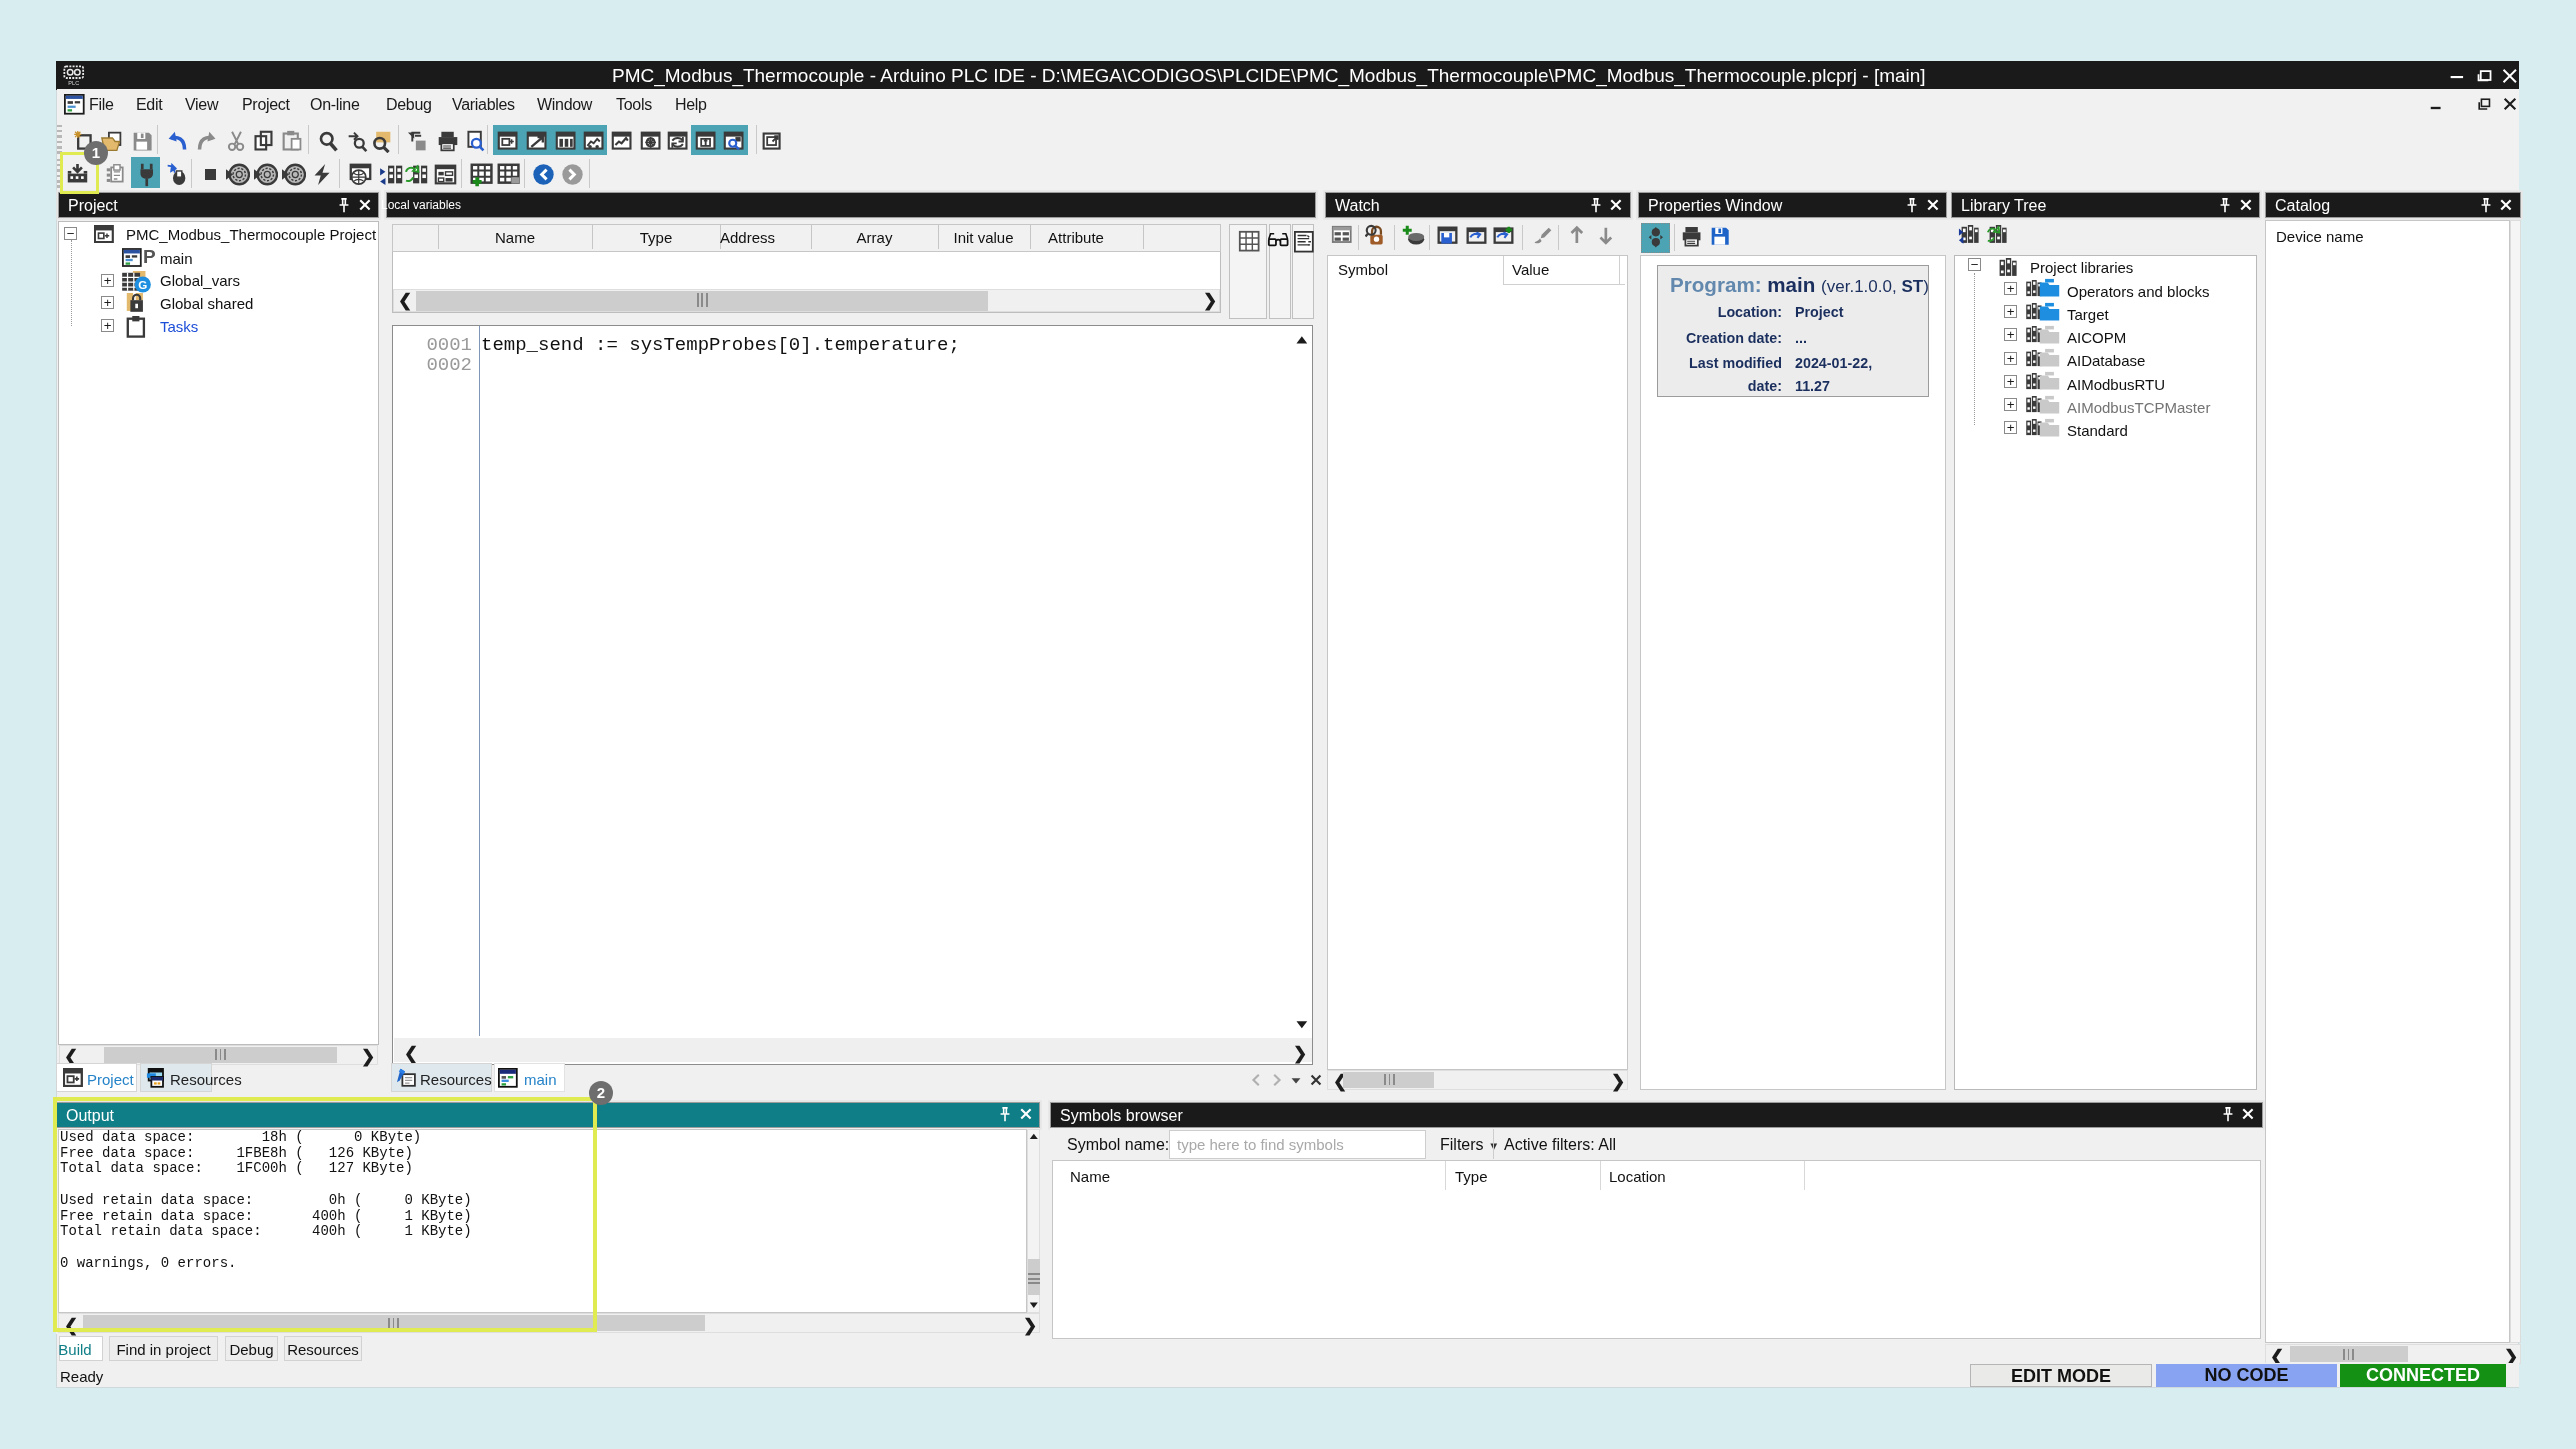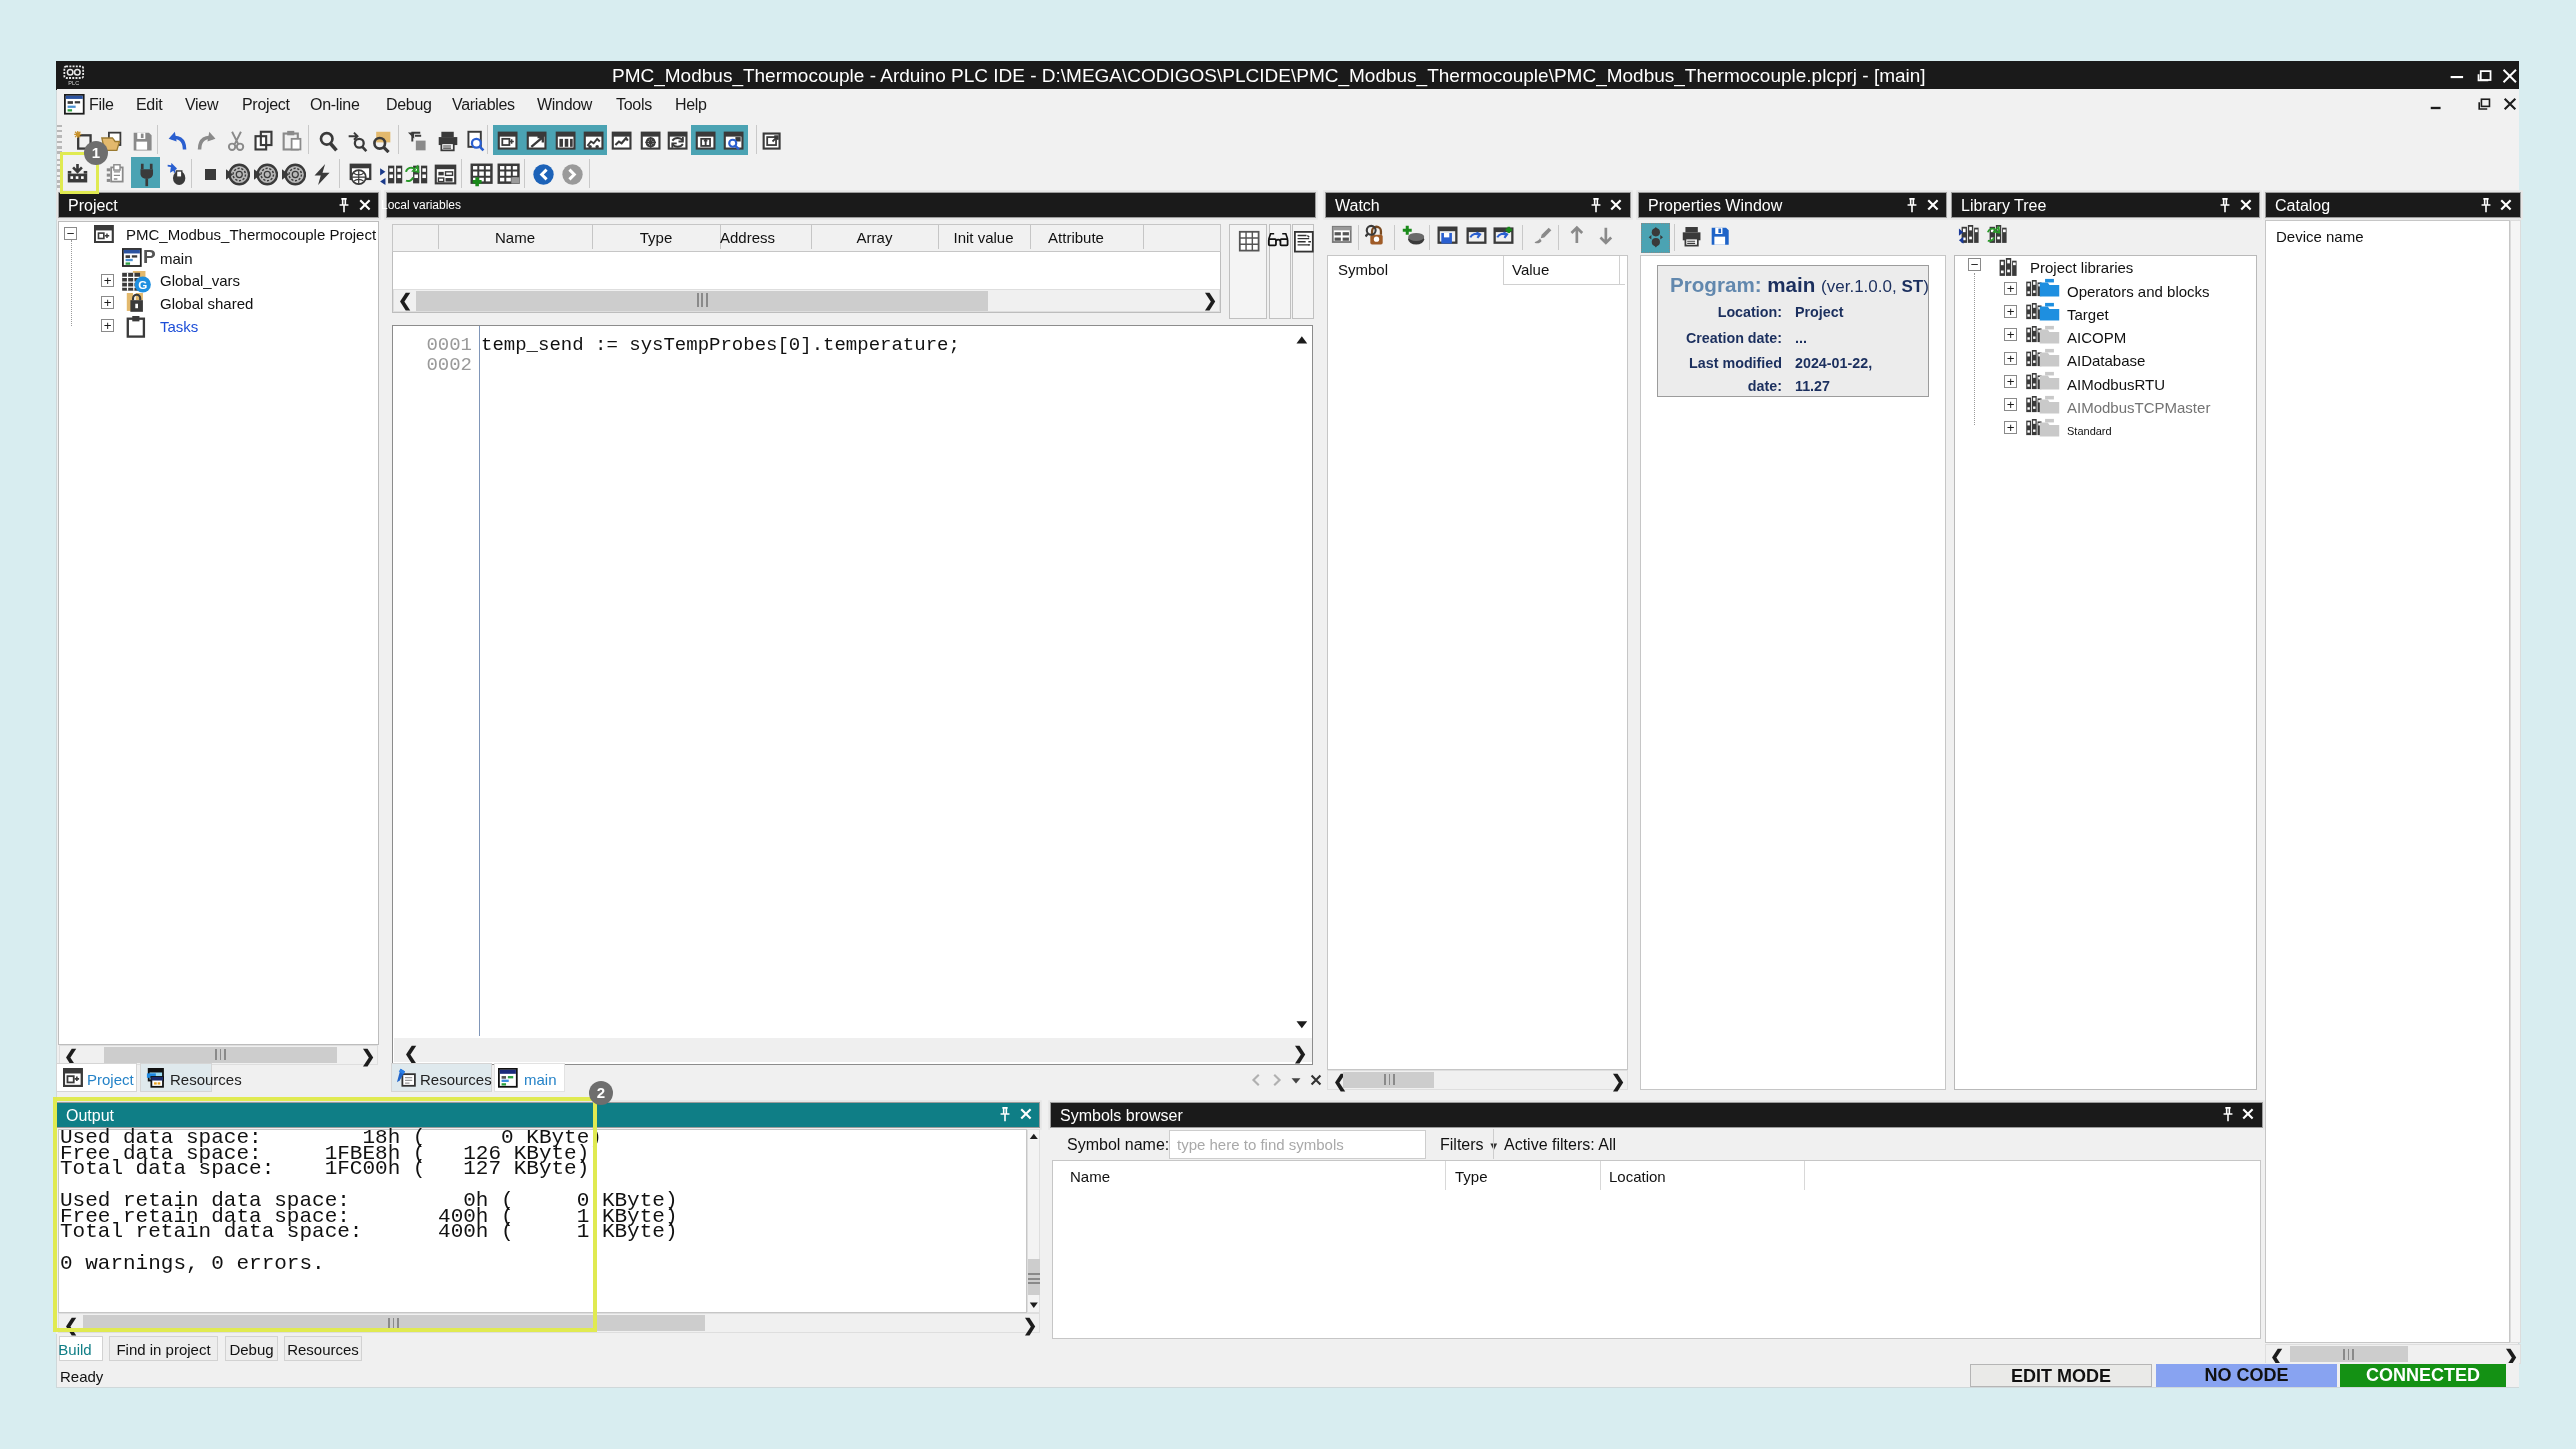--- a/index.html
+++ b/index.html
@@ -751,21 +751,21 @@
       <rect x="12.5" y="2" width="3" height="4" fill="#fff"></rect>
       <rect x="5.5" y="14" width="3" height="3" fill="#fff"></rect>
       <rect x="12.5" y="13" width="3" height="3" fill="#fff"></rect>
       <rect x="19" y="5" width="3" height="3" fill="#fff"></rect>
     </g>
   </svg>
 <svg style="position:absolute;left:2038px;top:417px;width:23px;height:21.5px;" viewBox="0 0 26 24">
     <path d="M2 6 h9 l2 3 h11 v13 h-22 z" fill="#c9c9c9"></path>
     <rect x="8" y="2" width="10" height="4" fill="#c9c9c9"></rect>
   </svg>
-<div class="a" style="left:2067px;top:422px;font-size:11px;color:#111;line-height:18px;">Standard</div>
+<div class="a" style="left:2067px;top:422px;font-size:15px;color:#111;line-height:18px;">Standard</div>
 <div class="a" style="left:2265px;top:192px;width:256px;height:26px;background:#1a1a1a;border:0.9px solid #9c9c9c;box-shadow:0 0 0 1.8px #e6e6e6;"></div>
 <div class="a" style="left:2275px;top:196px;color:#fff;font-size:16px;line-height:19.7px;white-space:nowrap;">Catalog</div>
 <svg style="position:absolute;left:2478px;top:197px;width:16px;height:17px;" viewBox="0 0 18 19">
     <path d="M6 2 h6 M7.5 2 v7 M10.5 2 v7 M4 9 h10 M9 9 v8" stroke="#fff" stroke-width="1.8" fill="none"></path>
   </svg>
 <svg style="position:absolute;left:2499px;top:198px;width:14.3px;height:14.3px;" viewBox="0 0 16 16">
     <path d="M2.5 2.5 L13 13 M13 2.5 L2.5 13" stroke="#fff" stroke-width="2.4"></path>
   </svg>
 <div class="a" style="left:2265px;top:220px;width:245px;height:1123px;background:#fff;border:0.9px solid #c6c6c6;"></div>
 <div class="a" style="left:2276px;top:228px;font-size:15px;color:#111;line-height:18px;">Device name</div>
@@ -778,21 +778,21 @@
 <div class="a" style="left:56px;top:1102px;width:984px;height:26px;background:#0f7e86;border:0.9px solid #9c9c9c;box-shadow:0 0 0 1.8px #e6e6e6;"></div>
 <div class="a" style="left:66px;top:1106px;color:#fff;font-size:16px;line-height:19.7px;white-space:nowrap;">Output</div>
 <svg style="position:absolute;left:997px;top:1106px;width:16px;height:17px;" viewBox="0 0 18 19">
     <path d="M6 2 h6 M7.5 2 v7 M10.5 2 v7 M4 9 h10 M9 9 v8" stroke="#fff" stroke-width="1.8" fill="none"></path>
   </svg>
 <svg style="position:absolute;left:1019px;top:1107px;width:14.3px;height:14.3px;" viewBox="0 0 16 16">
     <path d="M2.5 2.5 L13 13 M13 2.5 L2.5 13" stroke="#fff" stroke-width="2.4"></path>
   </svg>
 <div class="a" style="left:56px;top:1128px;width:984px;height:206px;background:#f0f0f0;"></div>
 <div class="a" style="left:58px;top:1129px;width:969px;height:184px;background:#fff;border:0.9px solid #c6c6c6;"></div>
-<div class="a mono" style="left:60px;top:1130px;width:962px;height:148px;font-size:21px;line-height:15.7px;color:#111;white-space:pre;">Used data space:        18h (      0 KByte)
+<div class="a mono" style="left:60px;top:1130px;width:962px;height:148px;font-size:14px;line-height:15.7px;color:#111;white-space:pre;">Used data space:        18h (      0 KByte)
 Free data space:     1FBE8h (   126 KByte)
 Total data space:    1FC00h (   127 KByte)
 
 Used retain data space:         0h (     0 KByte)
 Free retain data space:       400h (     1 KByte)
 Total retain data space:      400h (     1 KByte)
 
 0 warnings, 0 errors.</div>
 <div class="a" style="left:1027px;top:1129px;width:13.4px;height:184px;background:#f3f3f3;border:0.9px solid #dedede;"></div>
 <svg style="position:absolute;left:1028px;top:1131px;width:11.6px;height:11.6px;" viewBox="0 0 13 13">

